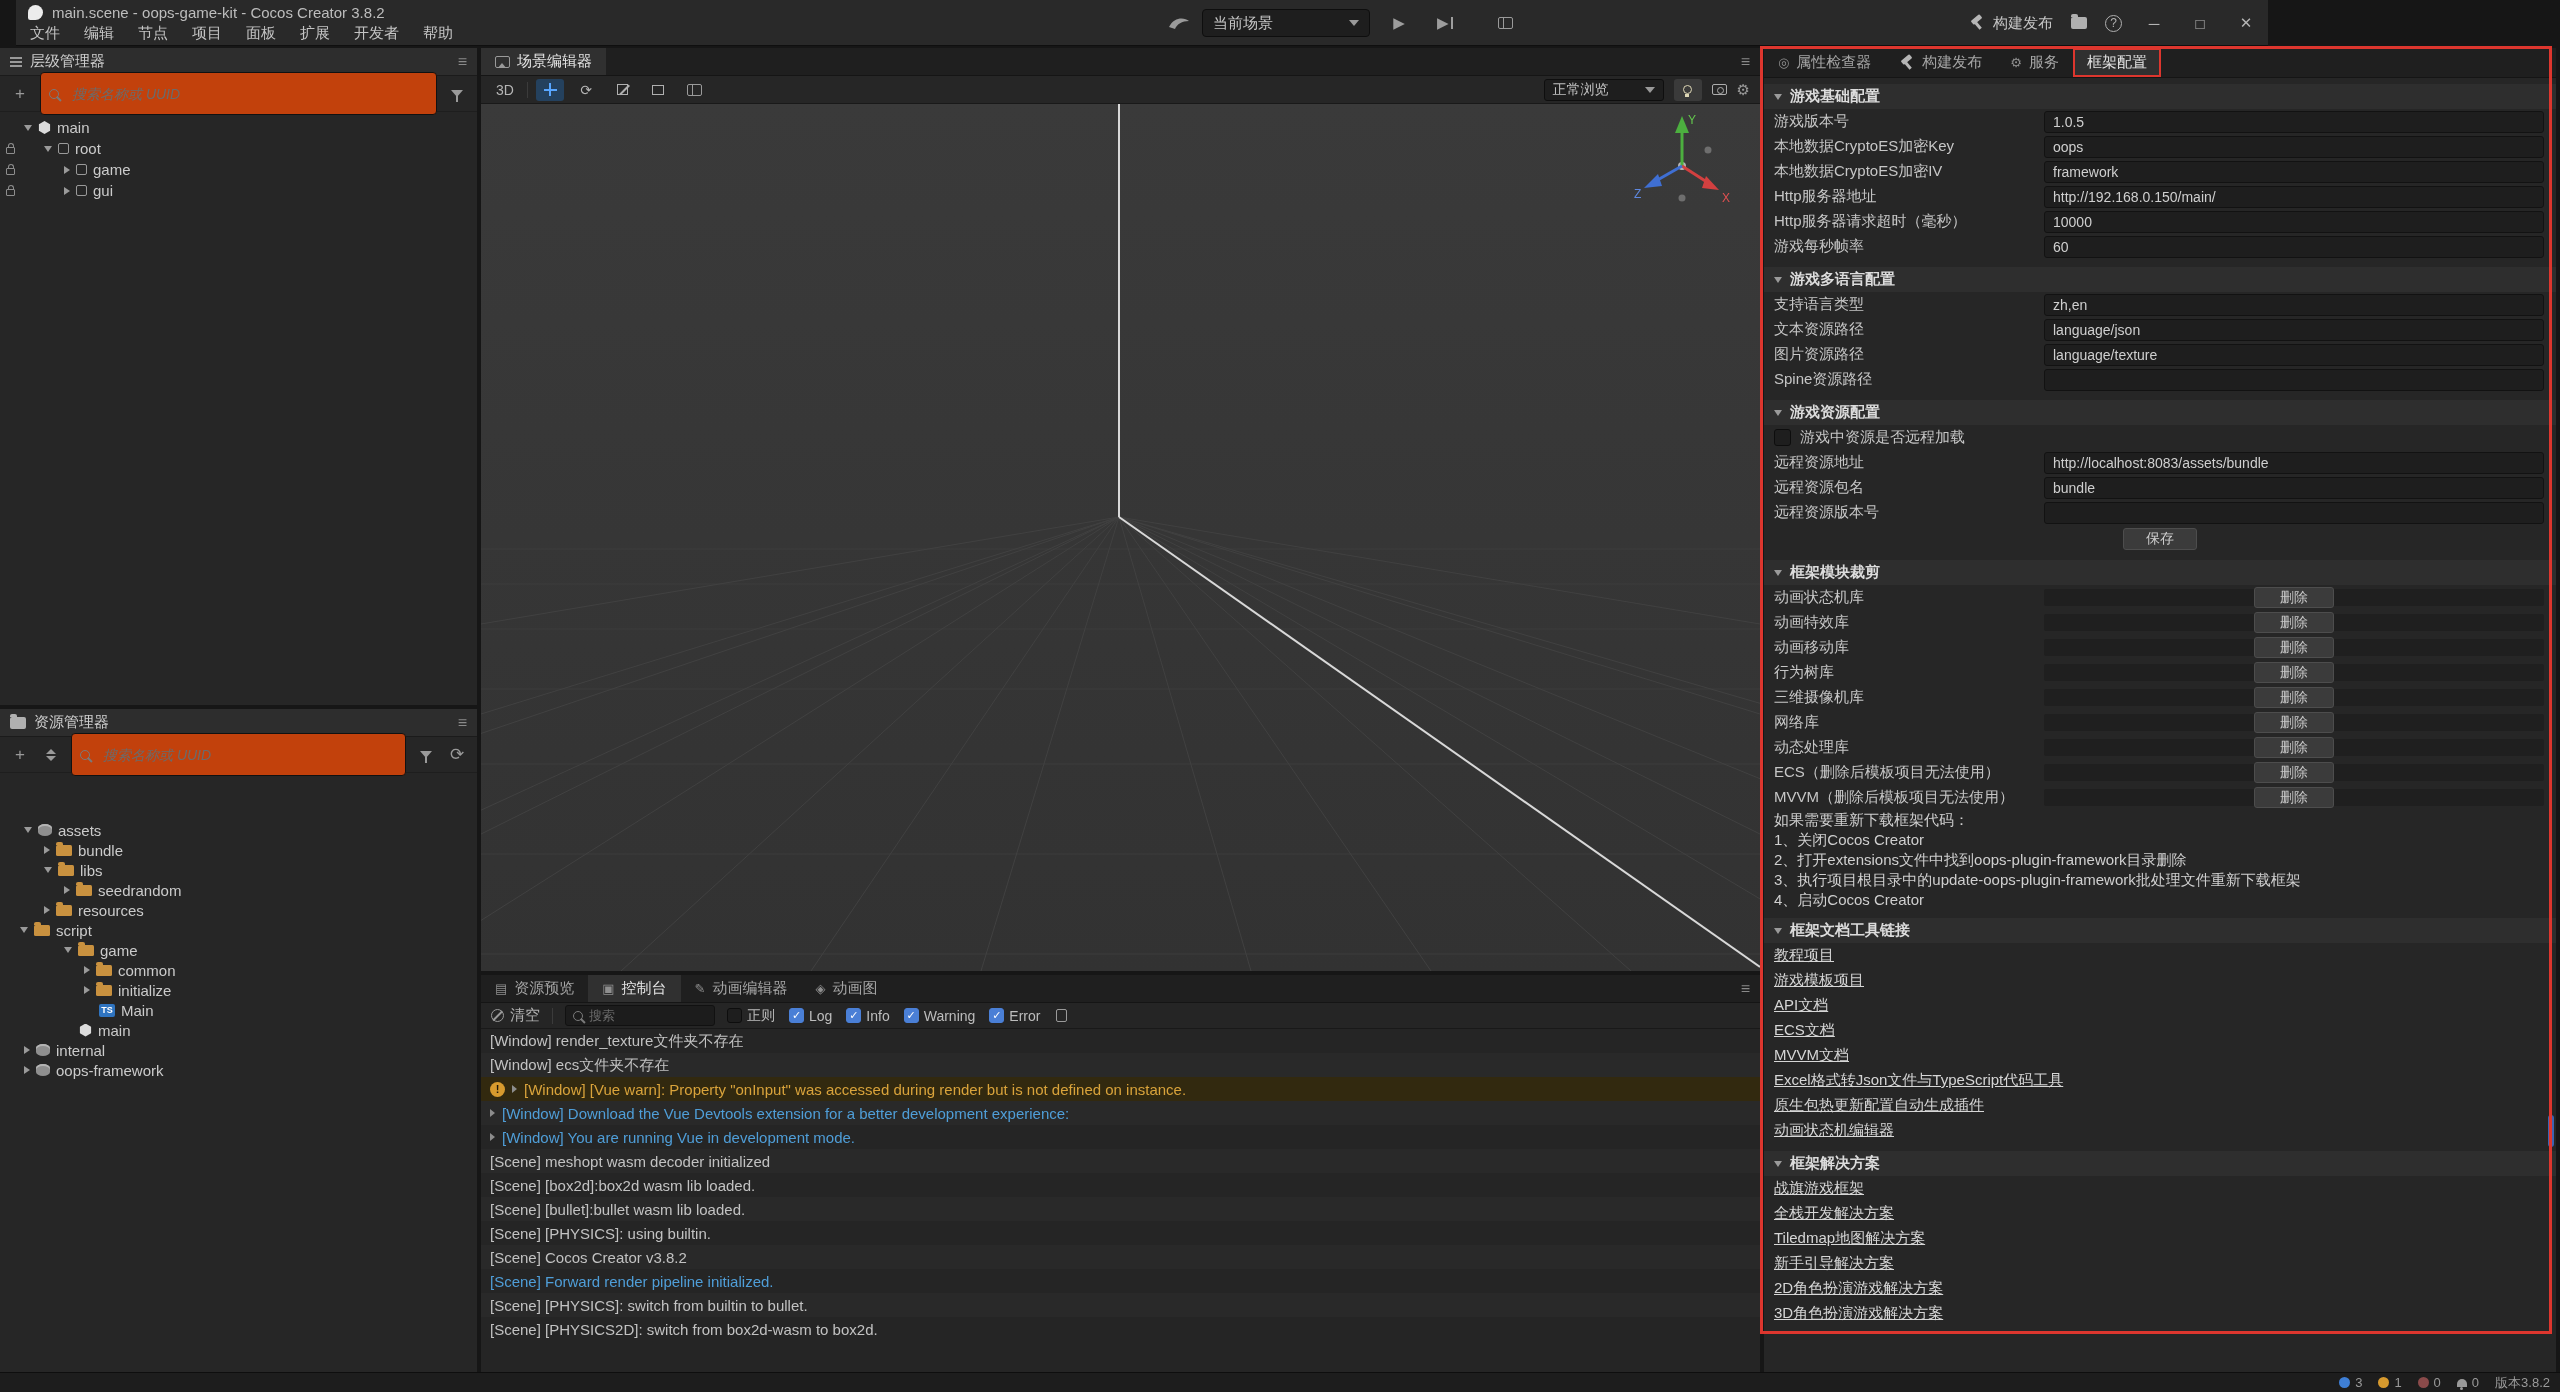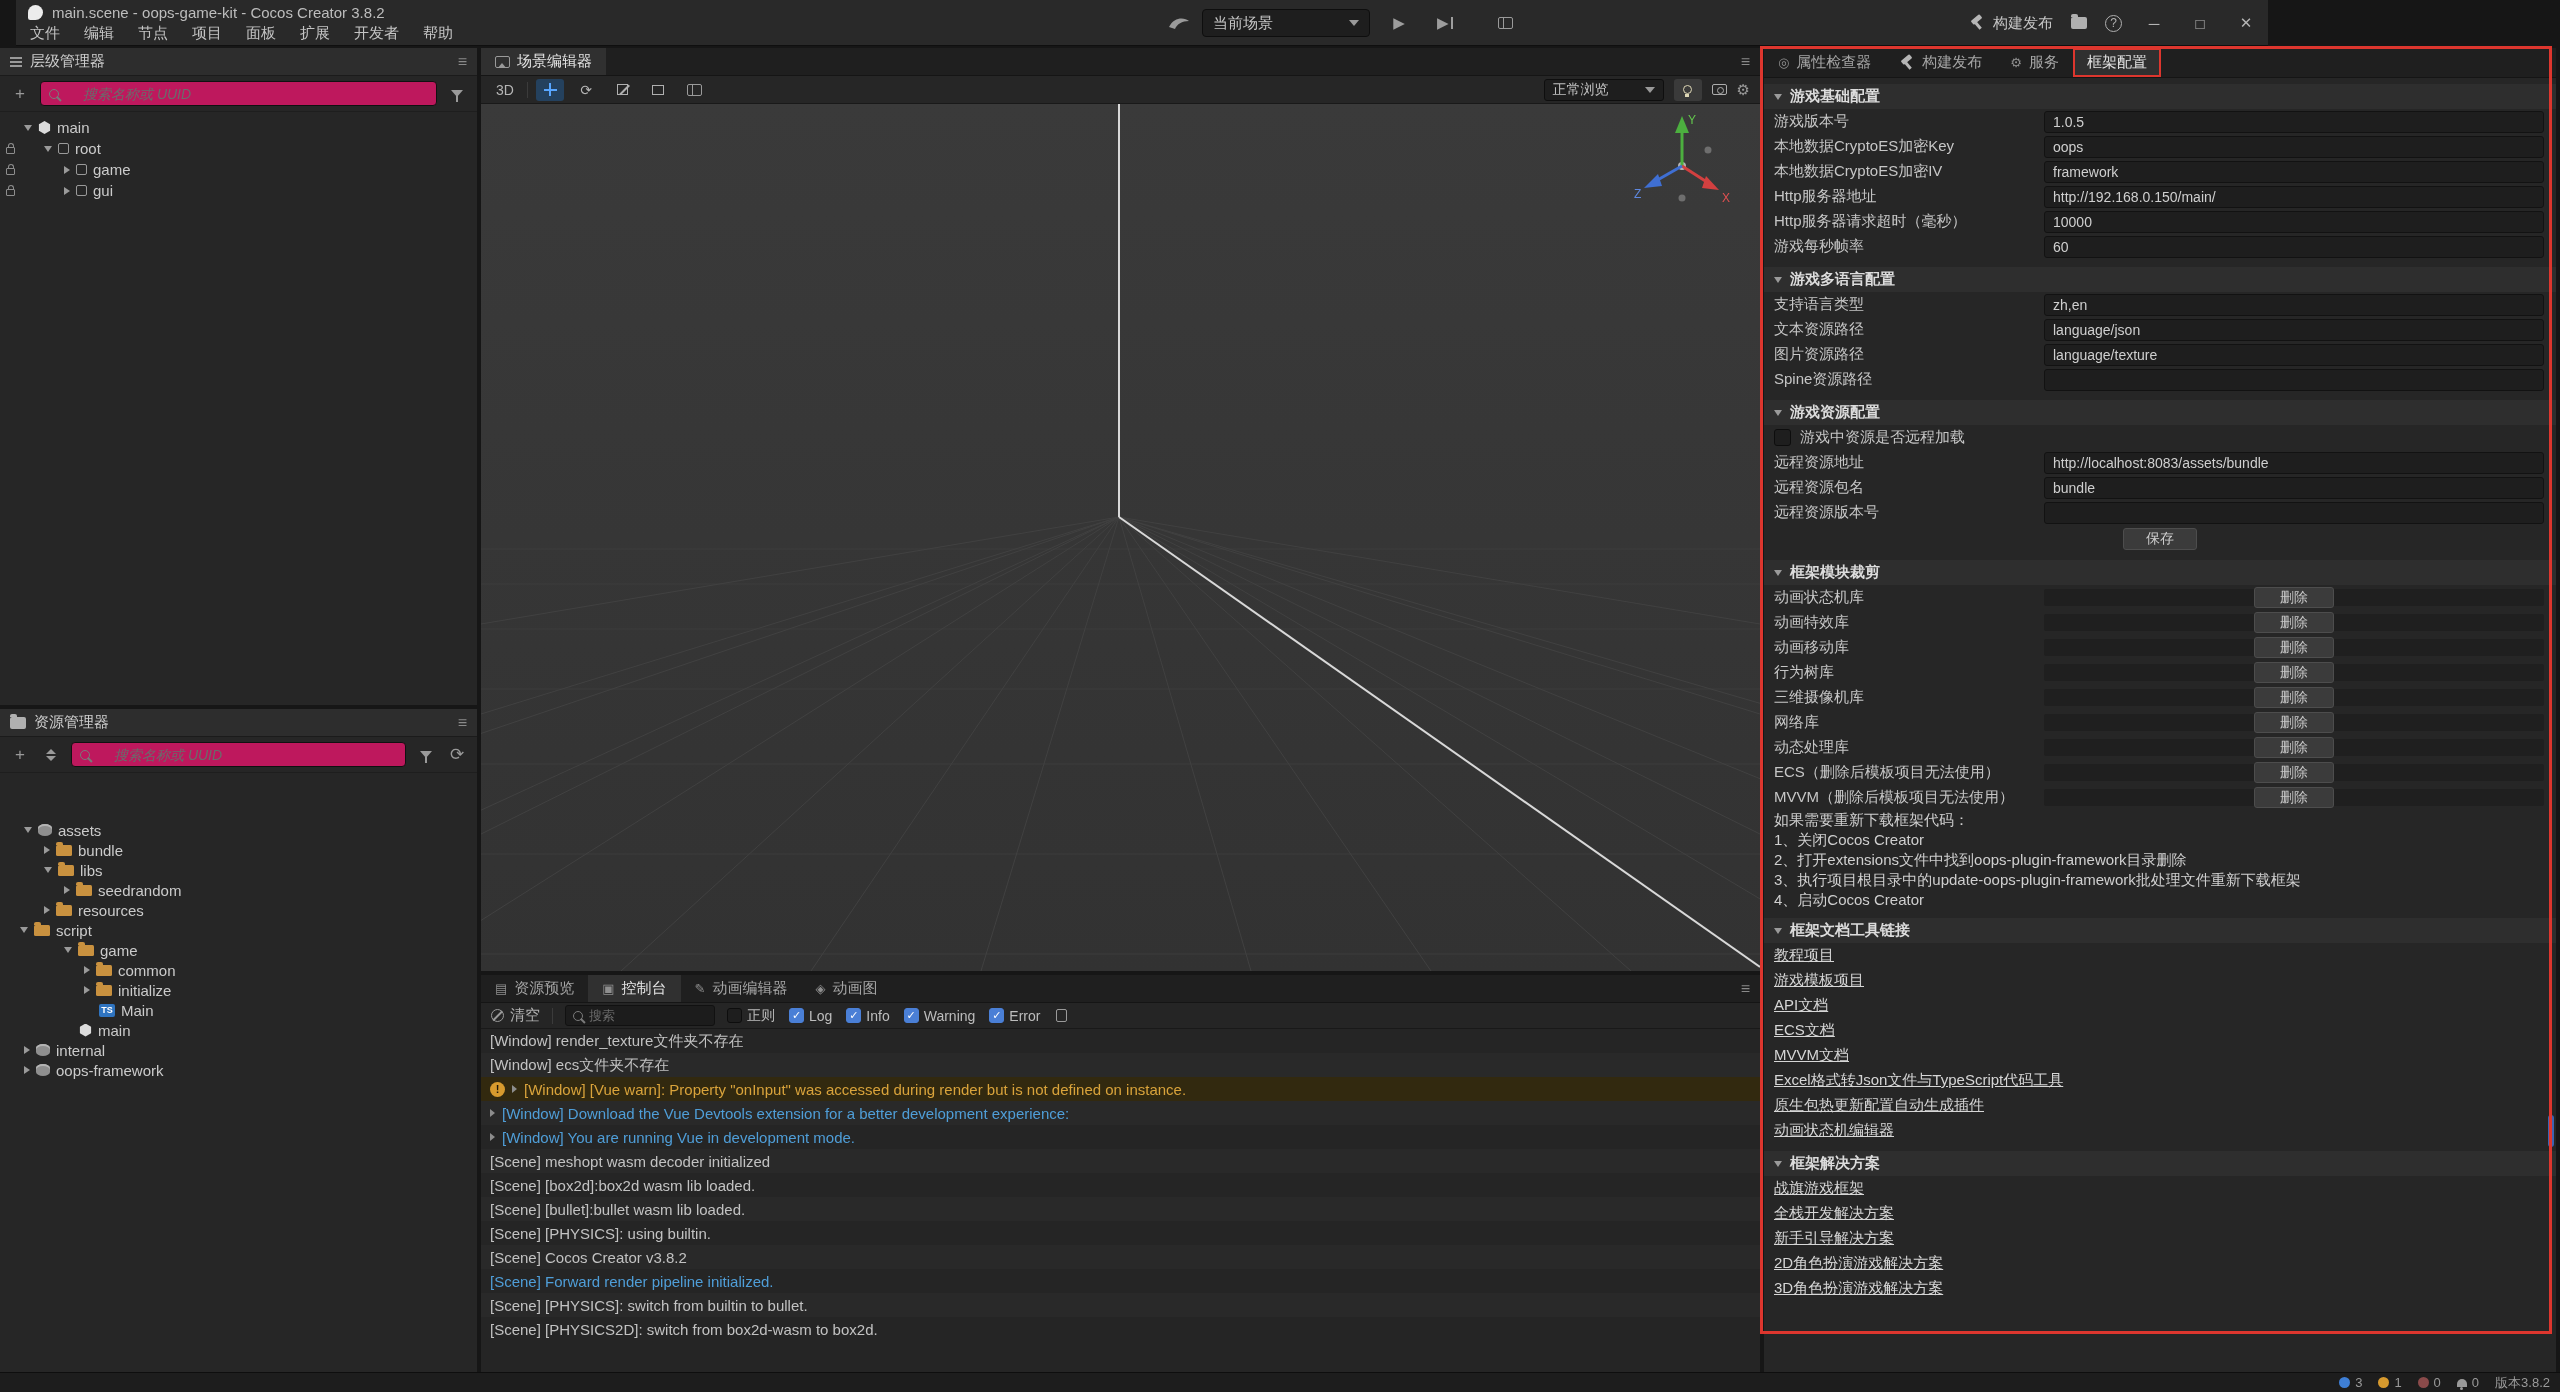--- a/index.html
+++ b/index.html
@@ -65,21 +65,21 @@
 .panel-title{font-size:15px;color:#cfcfcf;}
 .head-menu{margin-left:auto;color:#8a8a8a;font-size:16px;}
 .tabstrip{height:28px;background:#1f1f1f;display:flex;align-items:stretch;border-bottom:1px solid #151515;}
 .tab{display:flex;align-items:center;gap:7px;padding:0 14px;font-size:15px;color:#a5a5a5;}
 .tab.active{background:#303030;color:#e2e2e2;}
 #right-tabs{height:30px;}
 #right-tabs .tab.active{box-shadow:0 0 0 2px #dd362e inset;}
 .tab-glyph{font-size:13px;color:#8f8f8f;}
 .searchrow{height:36px;display:flex;align-items:center;gap:9px;padding:0 9px;background:#262626;border-bottom:1px solid #1e1e1e;}
 .sq-btn{width:22px;height:22px;display:flex;align-items:center;justify-content:center;color:#9a9a9a;font-size:17px;}
-.search-box{flex:1;height:25px;background:#be185d;border:1px solid #111;border-radius:4px;display:flex;align-items:center;gap:24px;padding:0 8px;}
+.search-box{flex:1;height:43px;background:#c2410c;border:1px solid #111;border-radius:4px;display:flex;align-items:center;gap:13px;padding:0 8px;}
 .search-box input{flex:1;background:transparent;border:none;outline:none;color:#c8c8c8;font-size:14px;font-family:inherit;min-width:0;}
 .search-box input::placeholder{color:#6b6b6b;font-style:italic;}
 
 
 .tree{padding-top:5px;}
 .tree-row{position:relative;display:flex;align-items:center;gap:6px;font-size:15px;color:#cbcbcb;}
 #hier-tree .tree-row{height:21px;}
 #asset-tree .tree-row{height:20px;}
 .caret{width:0;height:0;flex:none;}
 .caret.exp{border-left:4.5px solid transparent;border-right:4.5px solid transparent;border-top:6px solid #9a9a9a;}
@@ -720,20 +720,23 @@
         <span class="caret exp"></span>
         <span>框架解决方案</span>
       </div>
       <div class="insp-link-row">
         <span class="insp-link">战旗游戏框架</span>
       </div>
       <div class="insp-link-row">
         <span class="insp-link">全栈开发解决方案</span>
       </div>
       <div class="insp-link-row">
+        <span class="insp-link">Tiledmap地图解决方案</span>
+      </div>
+      <div class="insp-link-row">
         <span class="insp-link">新手引导解决方案</span>
       </div>
       <div class="insp-link-row">
         <span class="insp-link">2D角色扮演游戏解决方案</span>
       </div>
       <div class="insp-link-row">
         <span class="insp-link">3D角色扮演游戏解决方案</span>
       </div>
     </div>
   <div id="rp-scrollthumb"></div>

